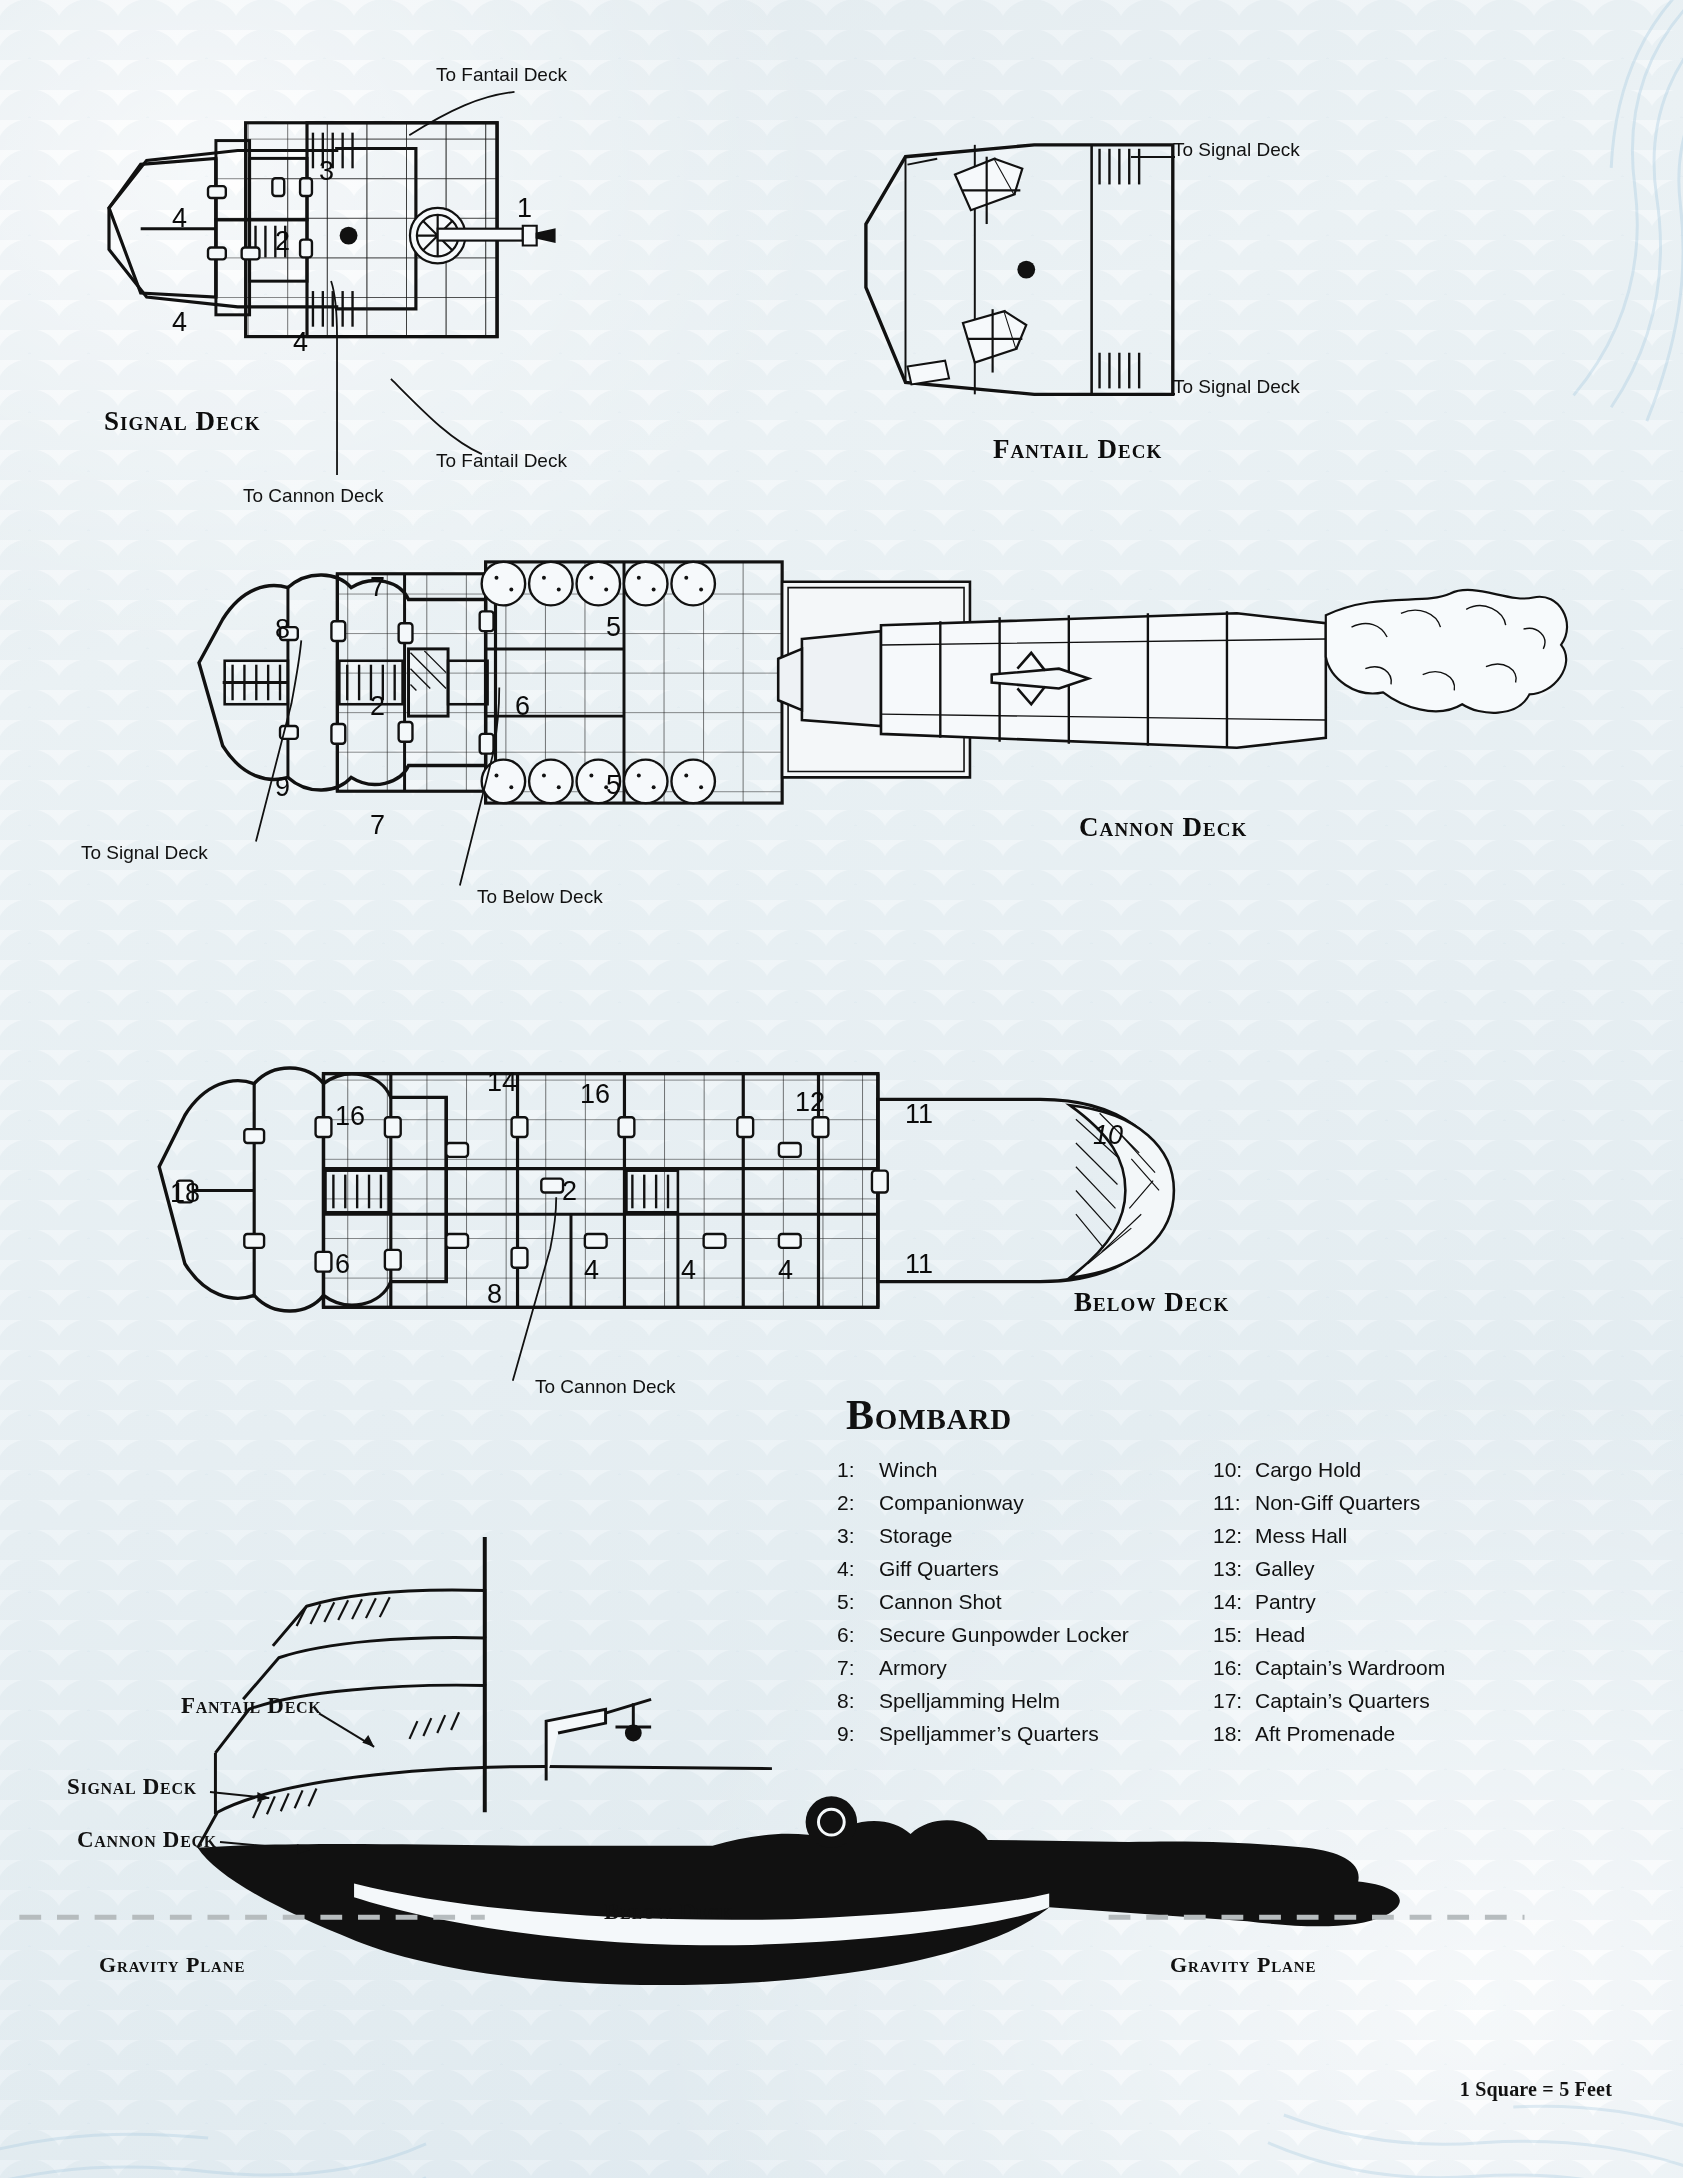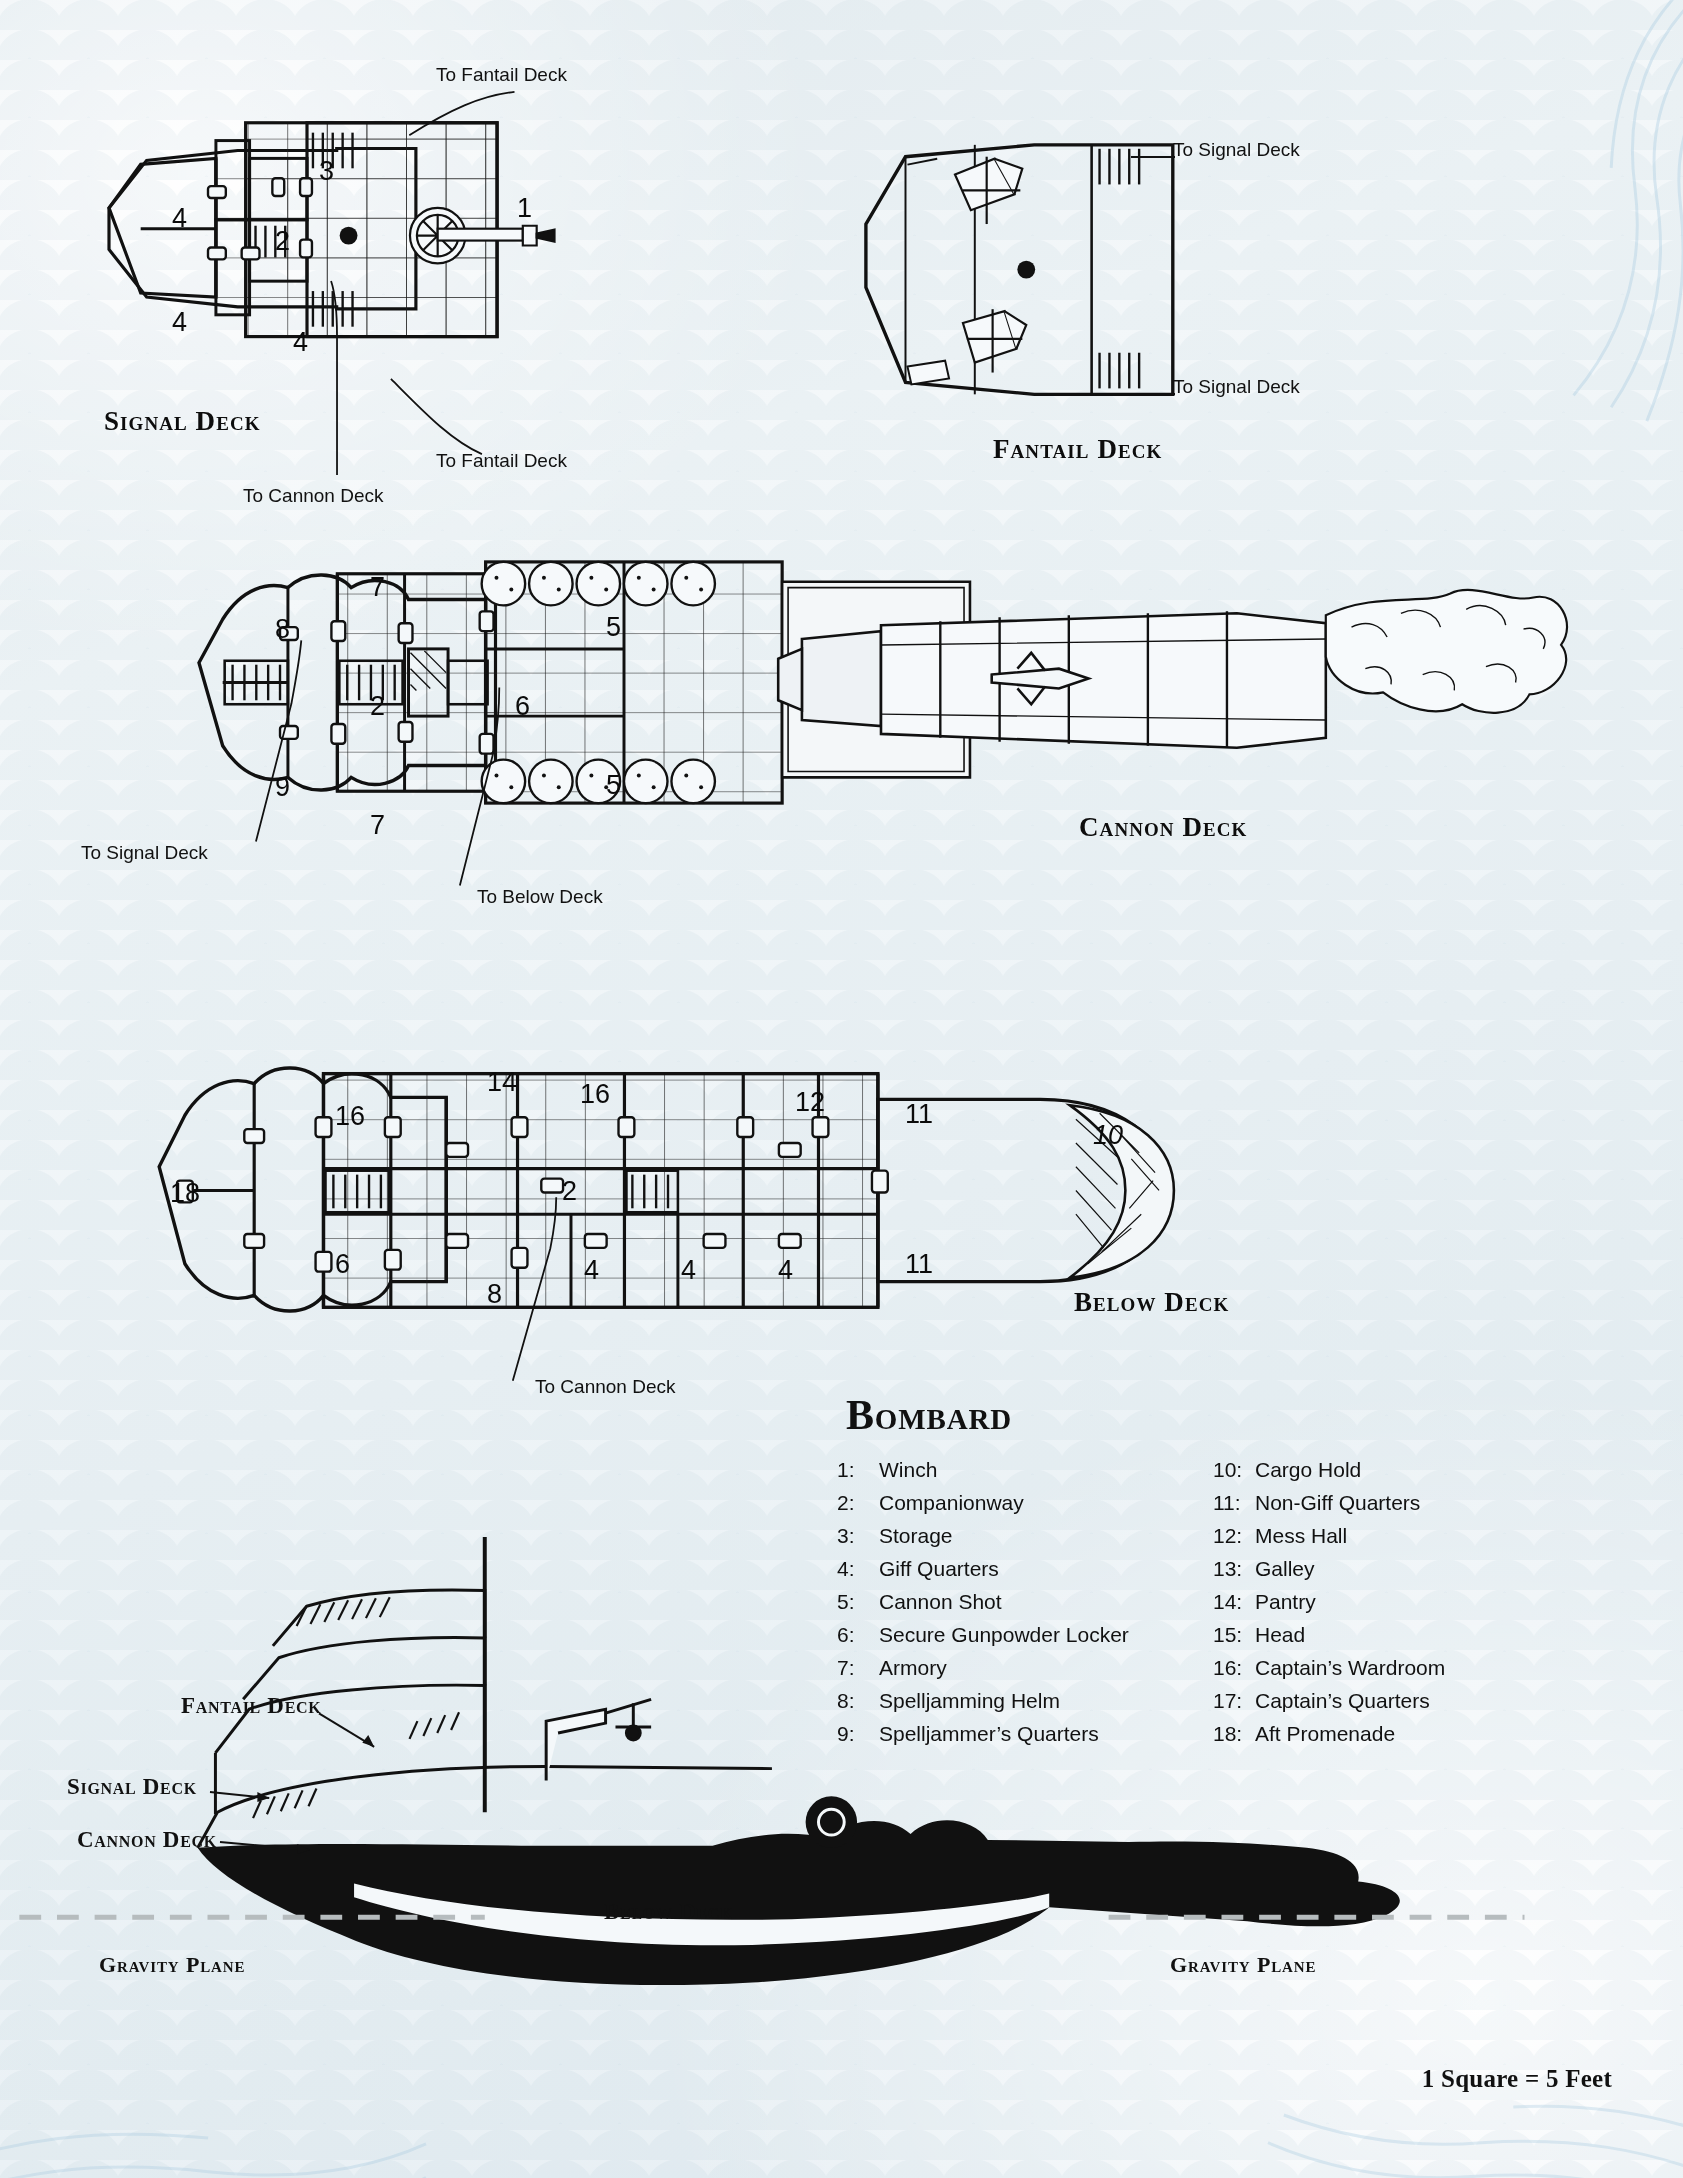--- a/index.html
+++ b/index.html
@@ -98,24 +98,24 @@
     line-height: 33px;
     color: #111;
   }
   .key-item { display: flex; }
   .key-num { width: 42px; flex: 0 0 42px; }
   .key-label { flex: 1 1 auto; }
 
   
   #scale-note {
     right: 71px;
-    bottom: 85px;
+    bottom: 77px;
     font-family: "Liberation Serif", serif;
     font-weight: bold;
-    font-size: 25px;
+    font-size: 20px;
     letter-spacing: .01em;
   }
 
   
   .profile-label {
     font-family: "Liberation Serif", serif;
     font-weight: bold;
     font-variant: small-caps;
     font-size: 23px;
     letter-spacing: .03em;

